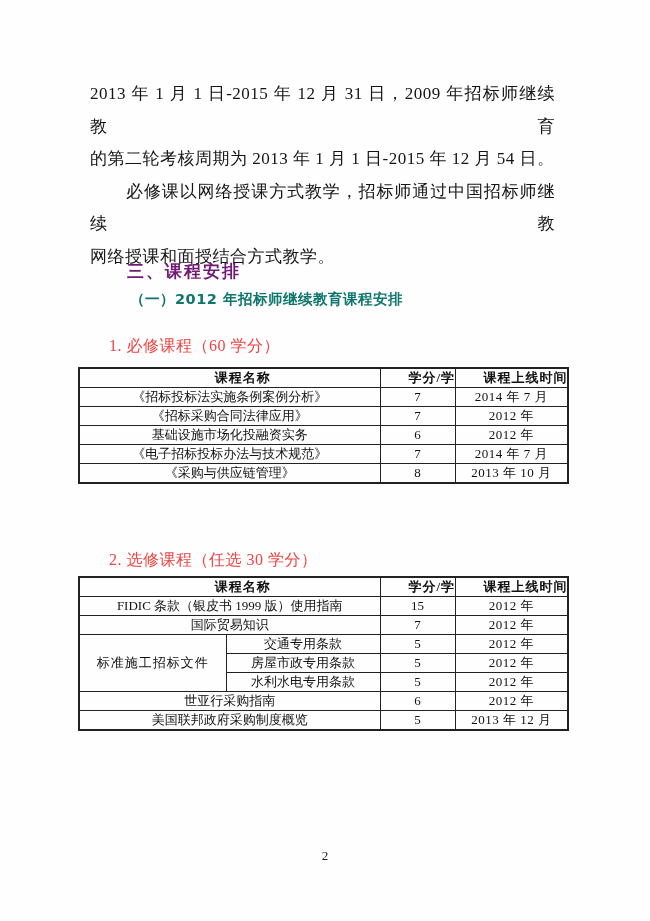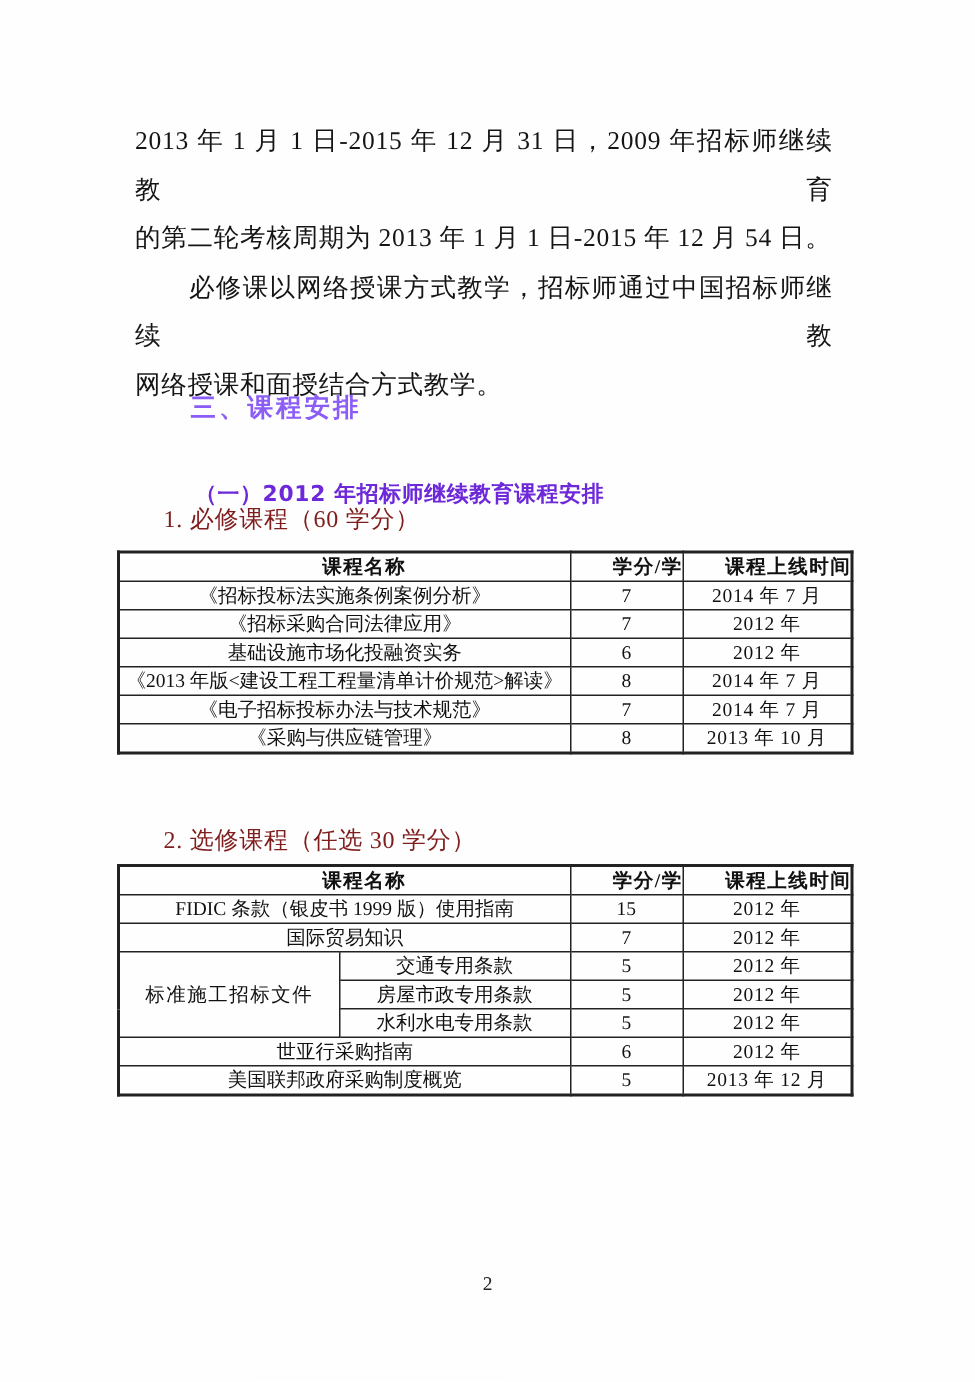--- a/index.html
+++ b/index.html
@@ -30,38 +30,38 @@
 
   
   .section-heading {
     position: absolute;
     top: 260px;
     left: 127px;
     font-family: "DejaVu Sans", "Liberation Sans", sans-serif;
     font-size: 17px;
     font-weight: bold;
     letter-spacing: 2px;
-    color: #8b5cf6;
+    color: #701a75;
   }
   .subsection-heading {
     position: absolute;
-    top: 320px;
+    top: 290px;
     left: 130px;
     font-family: "DejaVu Sans", "Liberation Sans", sans-serif;
     font-size: 14.5px;
     font-weight: bold;
     letter-spacing: 0.5px;
-    color: #6d28d9;
+    color: #0f766e;
   }
   .list-heading {
     position: absolute;
     left: 109px;
     font-size: 16px;
     letter-spacing: 0.5px;
-    color: #7f1d1d;
+    color: #ef4444;
   }
   .list-heading.first { top: 336px; }
   .list-heading.second { top: 550px; }
 
   
   table.courses {
     position: absolute;
     left: 78px;
     width: 489px;
     border-collapse: collapse;
@@ -133,25 +133,20 @@
     </tr>
     <tr>
       <td>《招标采购合同法律应用》</td>
       <td>7</td>
       <td class="time-cell">2012 年</td>
     </tr>
     <tr>
       <td>基础设施市场化投融资实务</td>
       <td>6</td>
       <td class="time-cell">2012 年</td>
-    </tr>
-    <tr>
-      <td>《2013 年版&lt;建设工程工程量清单计价规范&gt;解读》</td>
-      <td>8</td>
-      <td class="time-cell">2014 年 7 月</td>
     </tr>
     <tr>
       <td>《电子招标投标办法与技术规范》</td>
       <td>7</td>
       <td class="time-cell">2014 年 7 月</td>
     </tr>
     <tr>
       <td>《采购与供应链管理》</td>
       <td>8</td>
       <td class="time-cell">2013 年 10 月</td>

